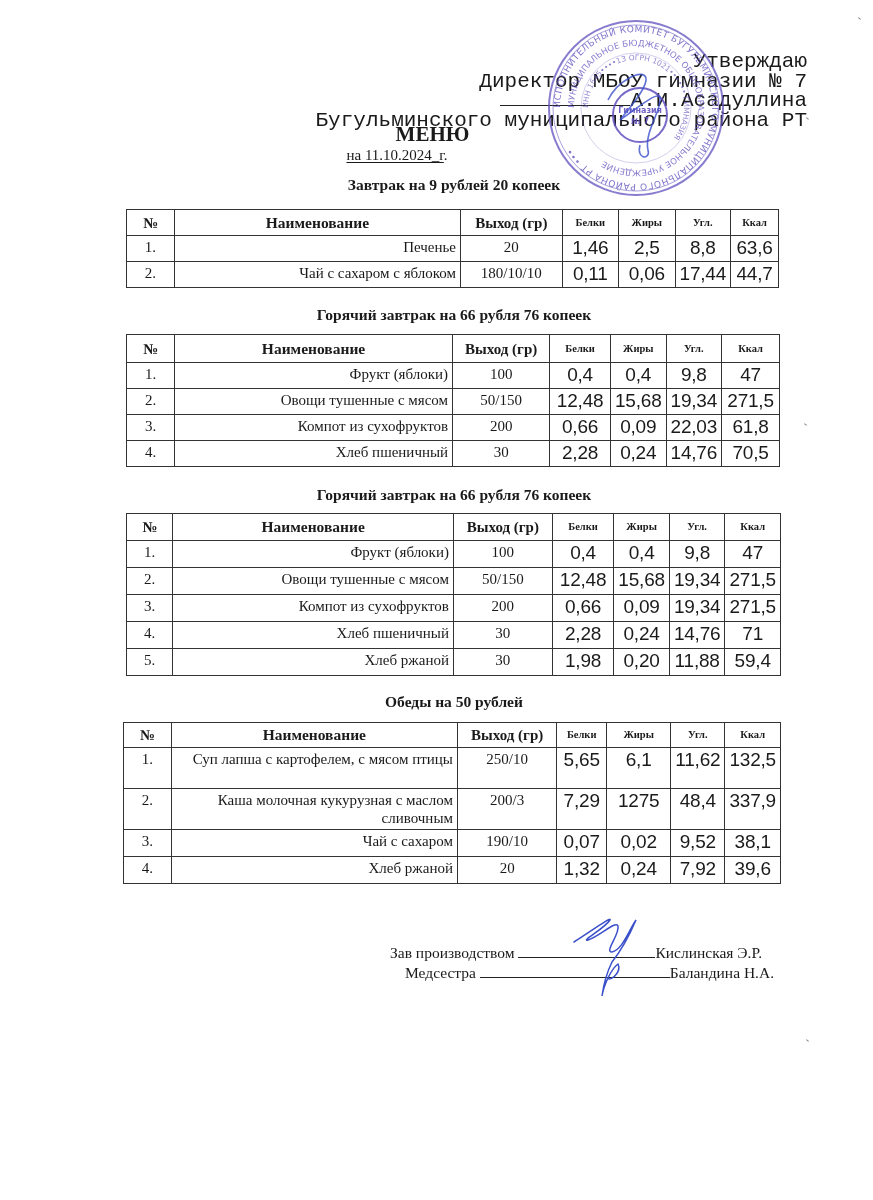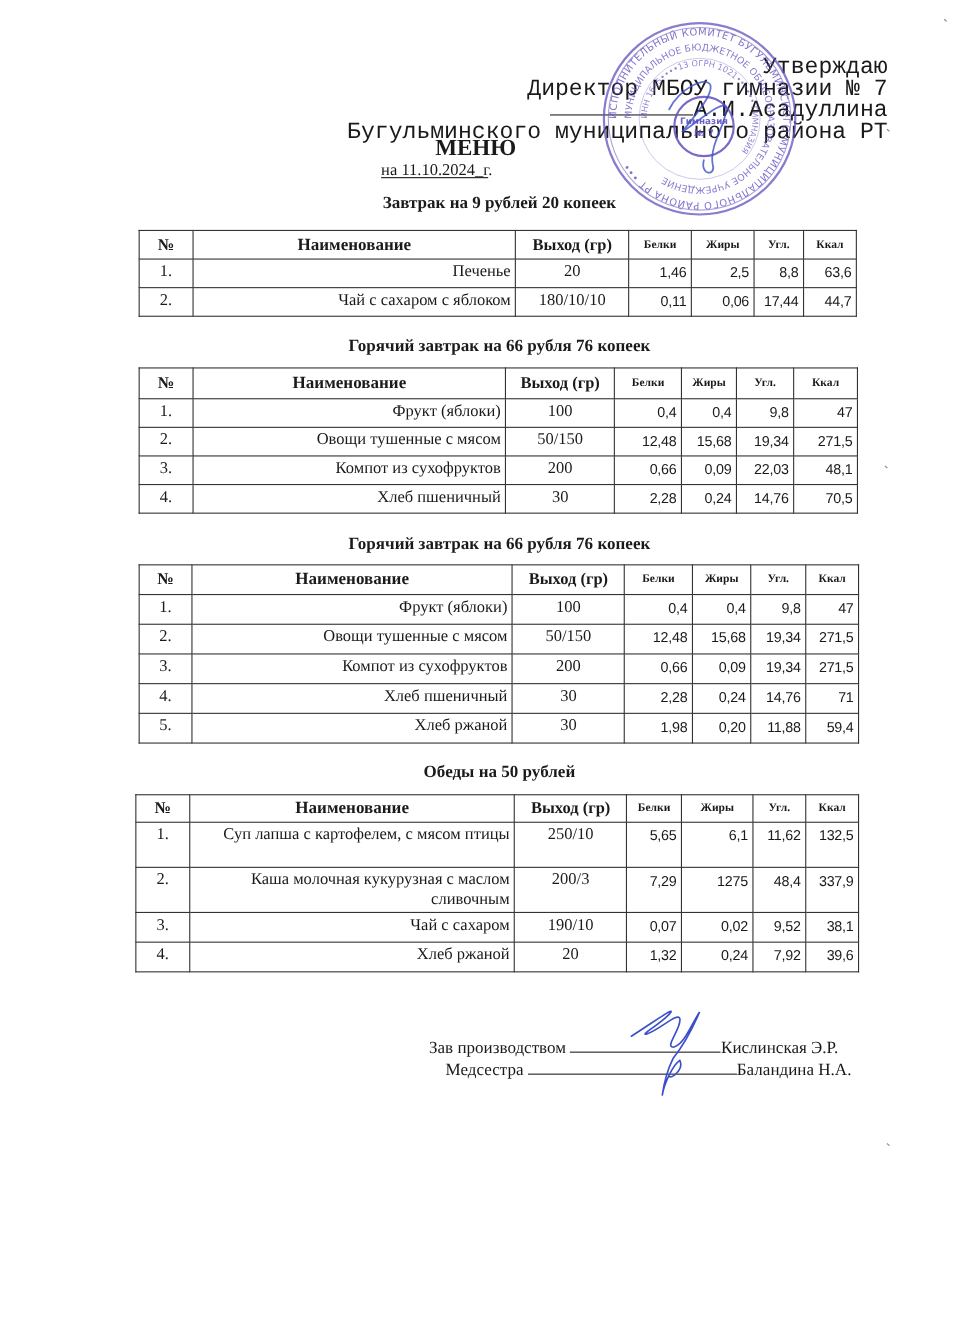--- a/index.html
+++ b/index.html
@@ -29,22 +29,22 @@
     border:1.3px solid #333; padding:0 4px; vertical-align:top;
     line-height:18px;
   }
   table.menu th { font-weight:bold; vertical-align:middle; text-align:center; font-size:15px; }
   table.menu th.small { font-size:10.5px; font-family:"Liberation Serif", serif; }
   table.menu th.name-h { font-size:15.5px; }
   table.menu td.num { text-align:center; padding-top:2px; }
   table.menu td.name { text-align:right; padding-left:6px; padding-top:2px; }
   table.menu td.out { text-align:center; padding-top:2px; }
   table.menu td.nut {
-    text-align:right; font-family:"Liberation Sans", "DejaVu Sans", sans-serif;
-    font-size:13px; padding-top:3px; letter-spacing:-0.2px;margin-left:20px;
+    text-align:center; font-family:"Liberation Sans", "DejaVu Sans", sans-serif;
+    font-size:19px; padding-top:3px; letter-spacing:-0.2px;margin-left:20px;
   }
   .stamp {
     left:548px; top:20px; width:176px; height:176px; border-radius:50%;
     border:2px solid rgba(95,80,190,0.75); z-index:4; pointer-events:none;
     box-sizing:border-box;
   }
   .stamp svg { position:absolute; left:-2px; top:-2px; }
   .sig-block { z-index:3; font-size:15.5px; line-height:19.5px; white-space:nowrap; }
   .sig-block .blank { display:inline-block; border-bottom:1px solid #222; height:13px; vertical-align:baseline; }
   .scan-mark { width:3px; height:1px; background:#888; transform:rotate(40deg); }
@@ -169,21 +169,21 @@
     <td class="nut">19,34</td>
     <td class="nut">271,5</td>
   </tr>
   <tr style="height:26px;">
     <td class="num">3.</td>
     <td class="name">Компот из сухофруктов</td>
     <td class="out">200</td>
     <td class="nut">0,66</td>
     <td class="nut">0,09</td>
     <td class="nut">22,03</td>
-    <td class="nut">48,1</td>
+    <td class="nut">61,8</td>
   </tr>
   <tr style="height:26px;">
     <td class="num">4.</td>
     <td class="name">Хлеб пшеничный</td>
     <td class="out">30</td>
     <td class="nut">2,28</td>
     <td class="nut">0,24</td>
     <td class="nut">14,76</td>
     <td class="nut">70,5</td>
   </tr>

